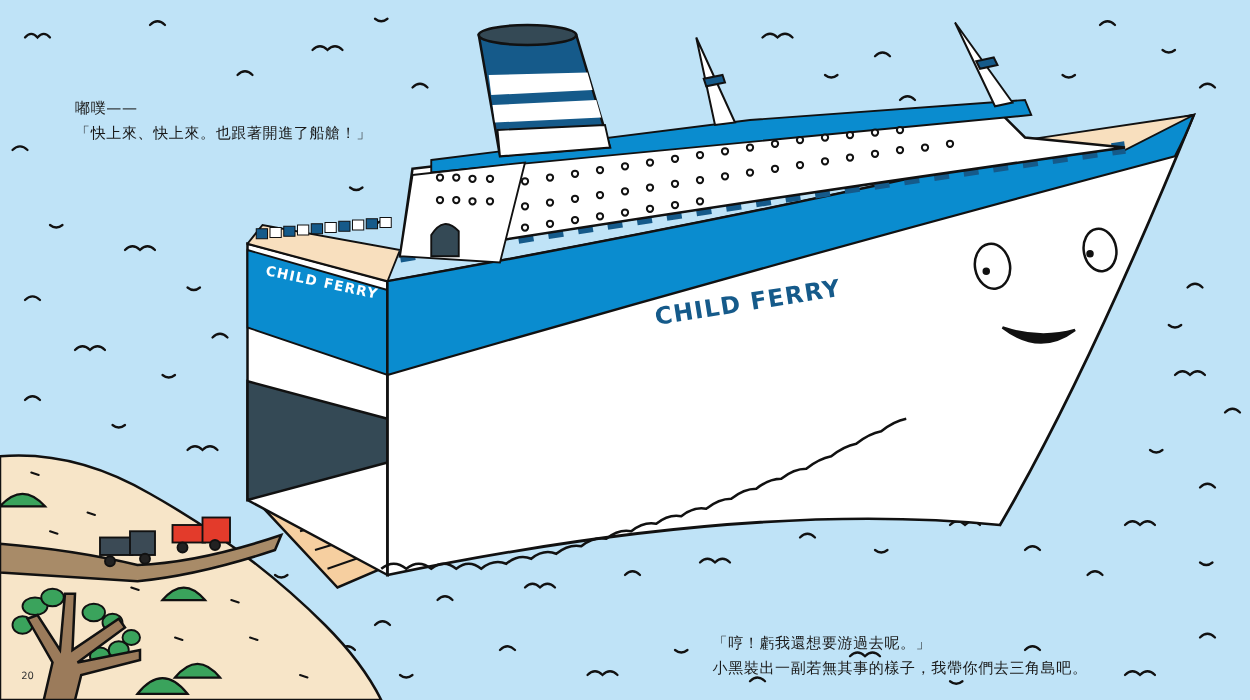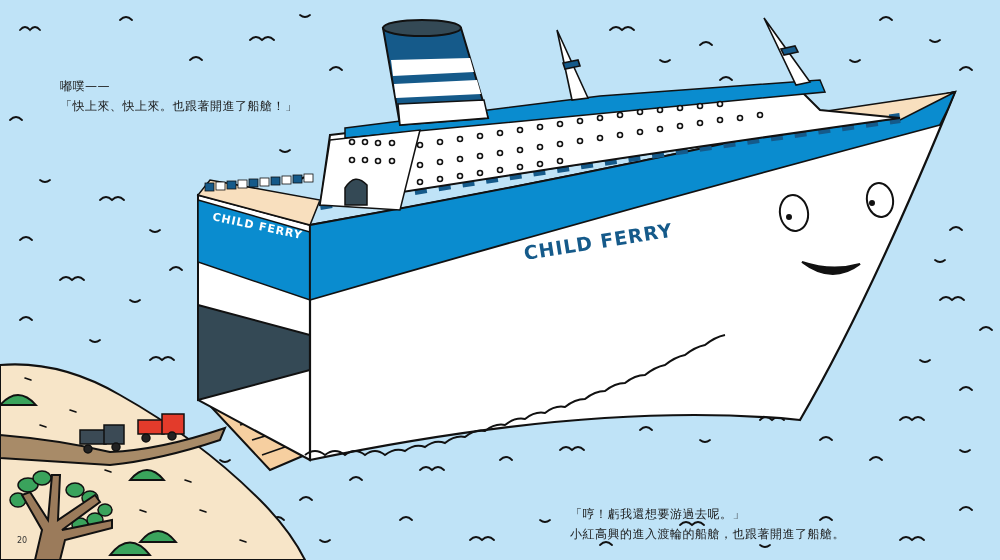--- a/index.html
+++ b/index.html
@@ -255,16 +255,16 @@
   </g>
 </svg>
 
 <div class="text-block" id="text-top">
   <div>嘟噗——</div>
   <div>「快上來、快上來。也跟著開進了船艙！」</div>
 </div>
 
 <div class="text-block" id="text-bottom">
   <div>「哼！虧我還想要游過去呢。」</div>
-  <div>小紅高興的進入渡輪的船艙，也跟著開進了船艙。</div>
+  <div>小黑裝出一副若無其事的樣子，我帶你們去三角島吧。</div>
 </div>
 
 <div id="page-num">20</div>
 
 </body></html>

